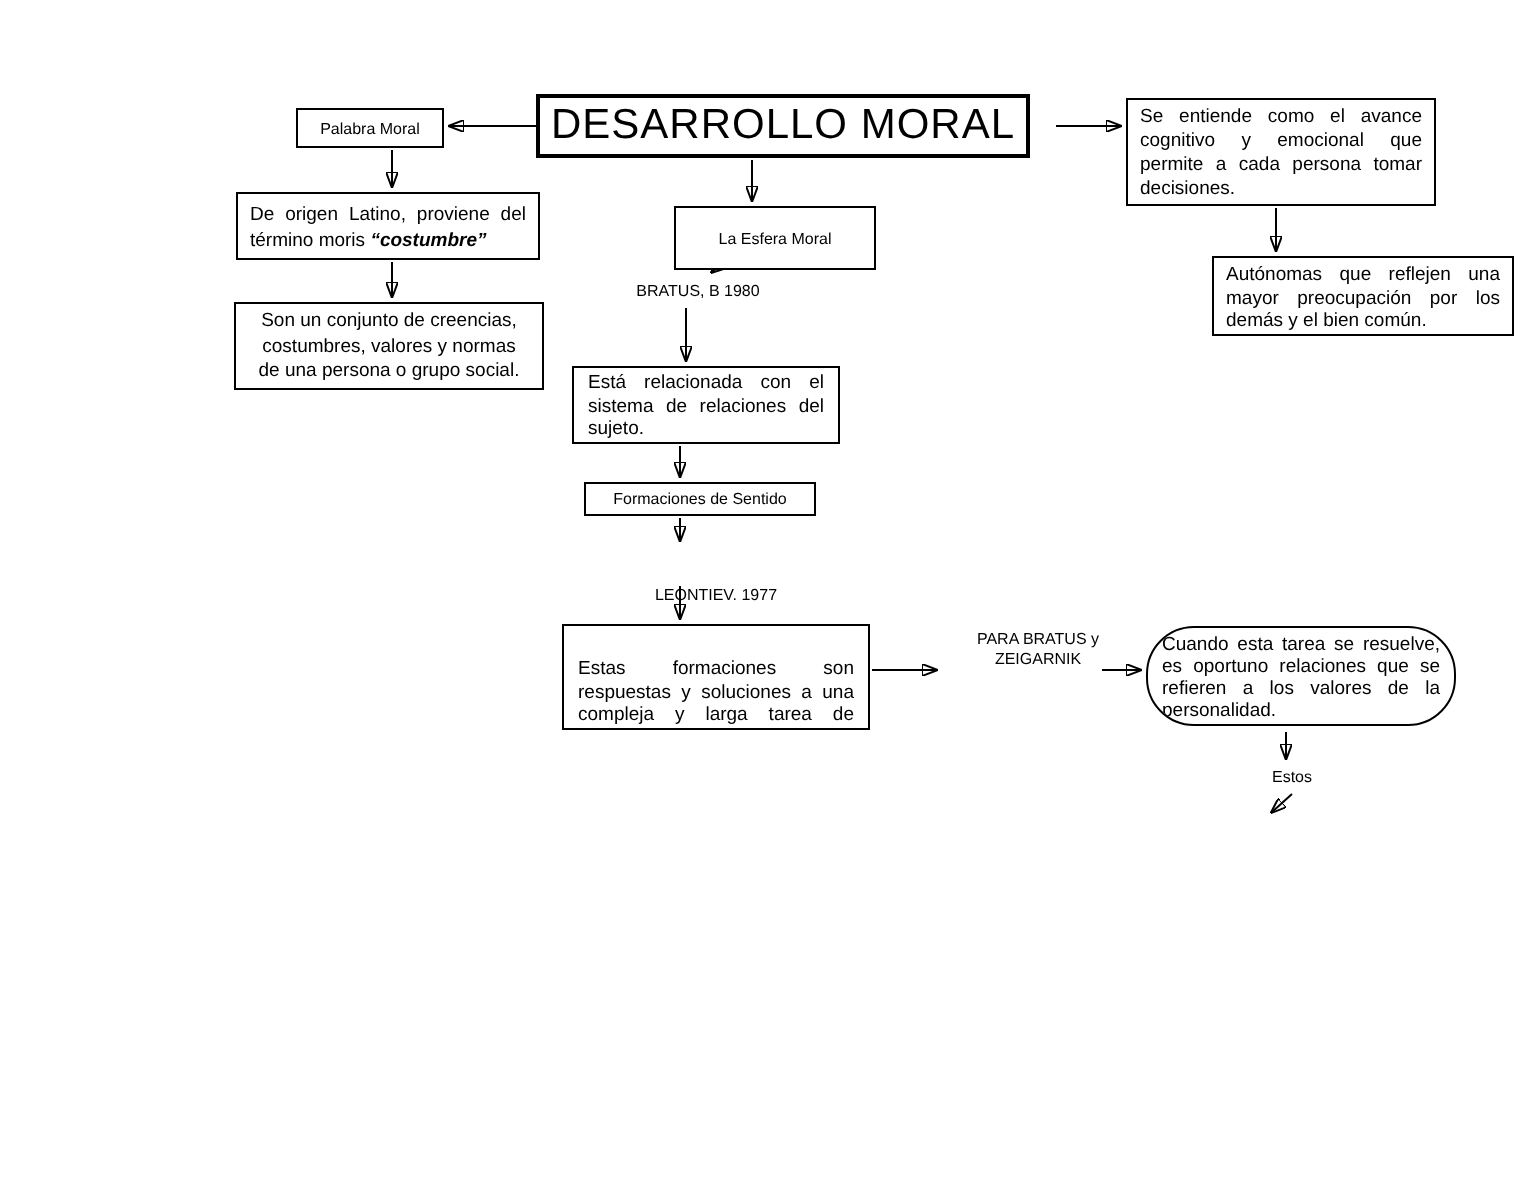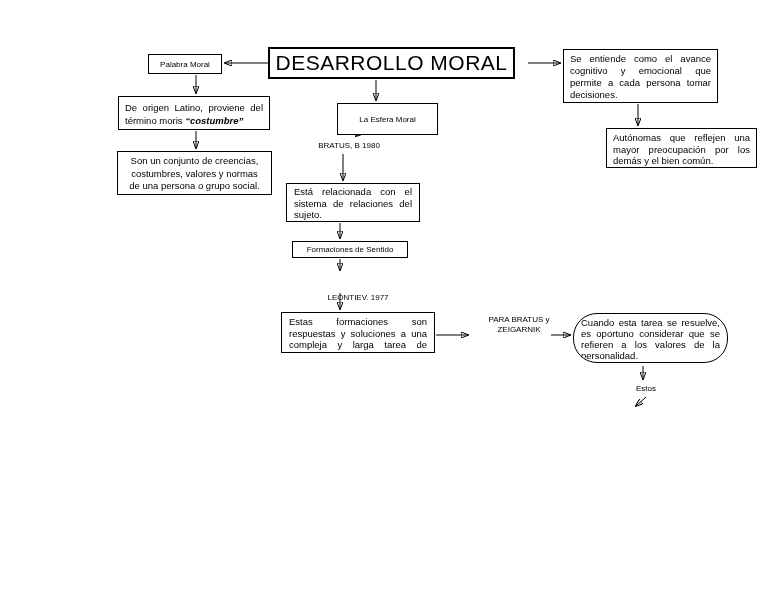--- a/index.html
+++ b/index.html
@@ -23,21 +23,21 @@
   
   #n-se-entiende{left:563px;top:49px;width:155px;height:54px;padding:3px 6px;line-height:12px;}
   #n-autonomas{left:569px;top:128px;width:151px;height:40px;padding:3px 6px;line-height:11.5px;margin-left:37px;}
   #n-palabra{left:148px;top:54px;width:74px;height:20px;}
   #n-title{left:268px;top:47px;width:247px;height:32px;}
   #n-origen{left:118px;top:96px;width:152px;height:34px;padding:4px 6px;line-height:13px;}
   #n-esfera{left:337px;top:103px;width:101px;height:32px;}
   #n-conjunto{left:117px;top:151px;width:155px;height:44px;padding:3px 4px;line-height:12.5px;}
   #n-esta{left:286px;top:183px;width:134px;height:39px;padding:2px 7px;line-height:11.5px;}
   #n-formaciones{left:292px;top:241px;width:116px;height:17px;}
-  #n-estas{left:281px;top:312px;width:154px;height:41px;padding:3px 7px;line-height:11.5px;}
+  #n-estas{left:281px;top:312px;width:154px;height:53px;padding:16px 7px;line-height:11.5px;}
   #n-cuando{left:573px;top:313px;width:155px;height:50px;padding:3px 7px;line-height:11px;border-radius:24px;}
   #n-producto{left:518px;top:409px;width:150px;height:44px;padding:3px 6px;line-height:12.5px;}
   #l-bratus{left:314px;top:141px;width:70px;}
   #l-leontiev{left:322px;top:281px;width:72px;margin-top:12px;}
   #l-parabratus{left:482px;top:315px;width:74px;}
   #l-estos{left:630px;top:384px;width:32px;}
   #connectors{position:absolute;left:0;top:0;pointer-events:none;}
   #connectors line, #connectors path{stroke:#000;stroke-width:1;fill:none;}
 </style>
 </head>
@@ -117,21 +117,21 @@
       <span class="ln last">sentido.</span>
     </div>
 
   <div class="plain ctr" id="l-parabratus">
       <span class="ln">PARA BRATUS y</span>
       <span class="ln last">ZEIGARNIK</span>
     </div>
 
   <div class="node jl" id="n-cuando">
       <span class="ln">Cuando esta tarea se resuelve,</span>
-      <span class="ln">es oportuno considerar que se</span>
+      <span class="ln">es oportuno relaciones que se</span>
       <span class="ln">refieren a los valores de la</span>
       <span class="ln last">personalidad.</span>
     </div>
 
   <div class="plain" id="l-estos">Estos</div>
 
 
 </div>
 
 </body></html>

